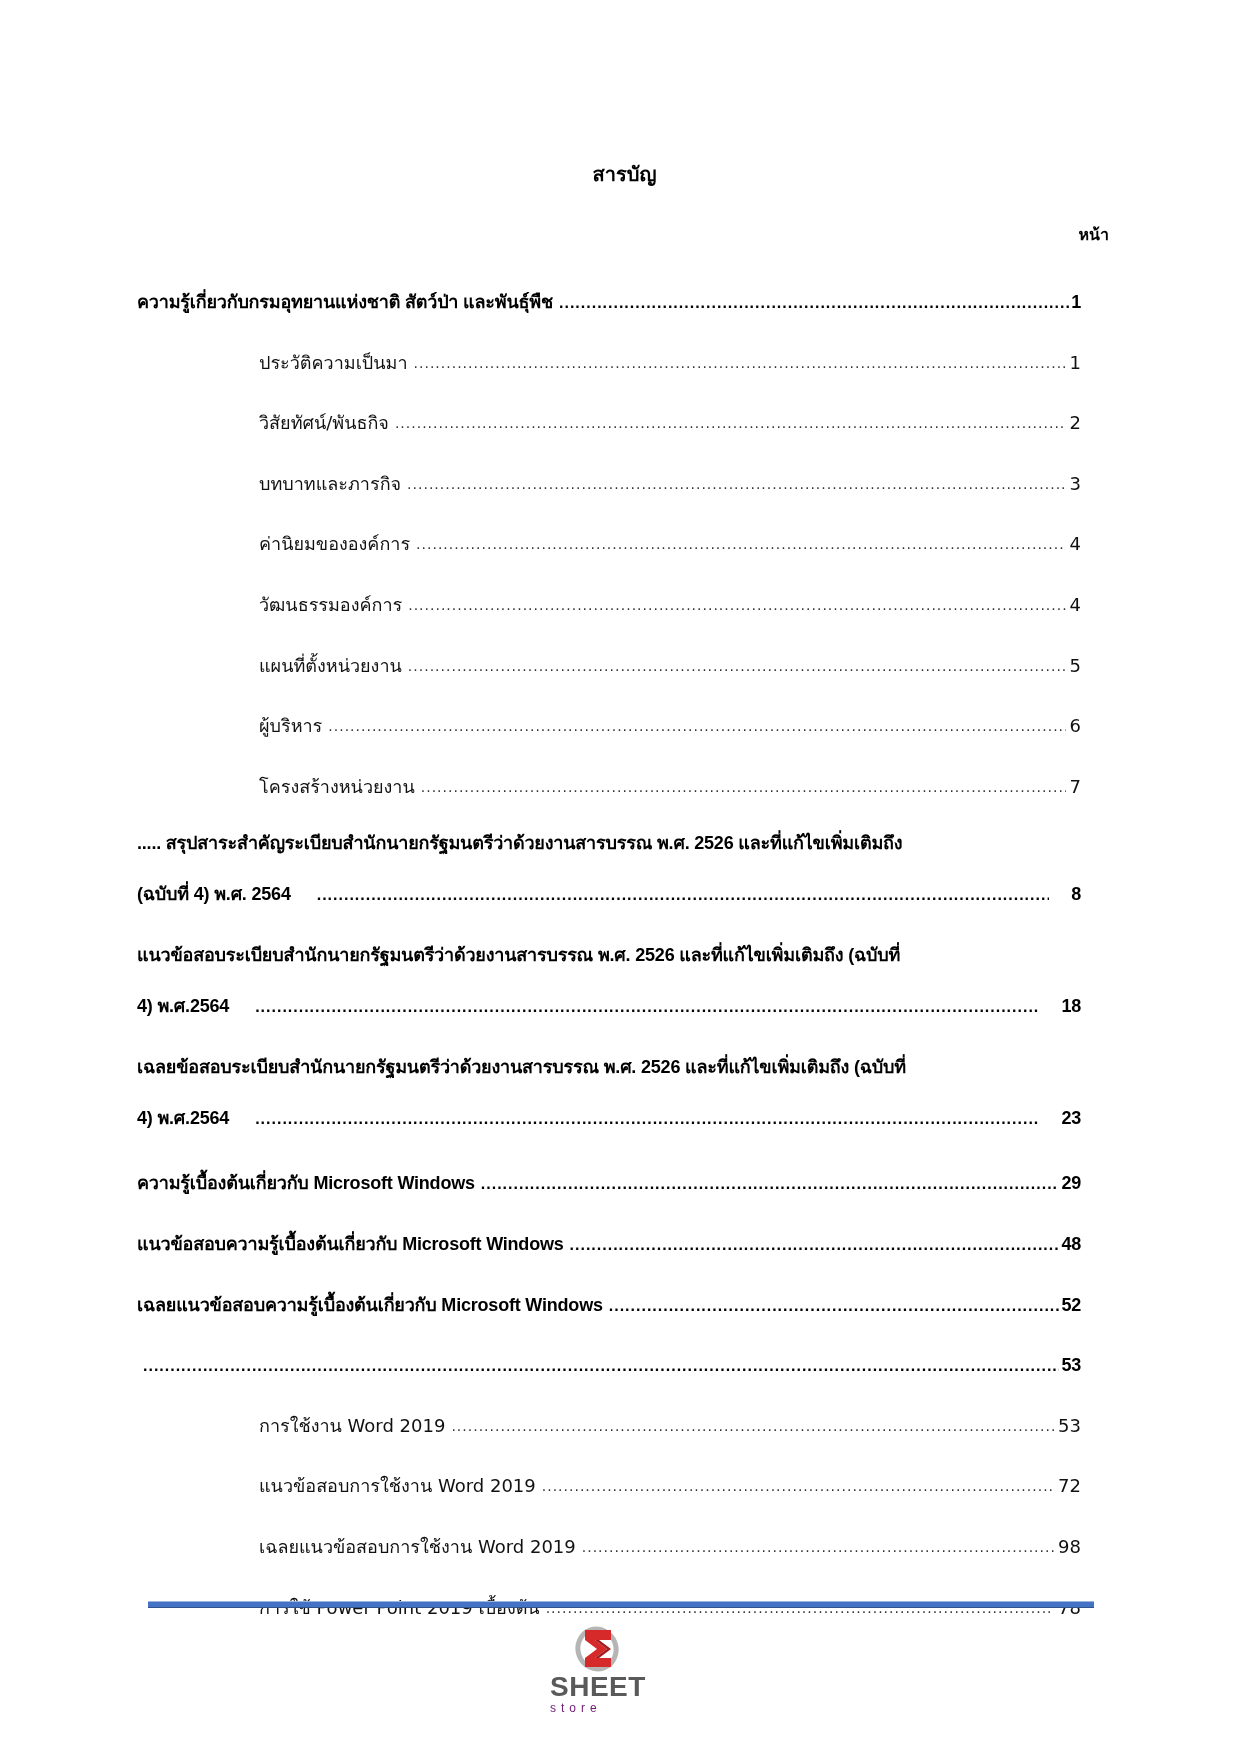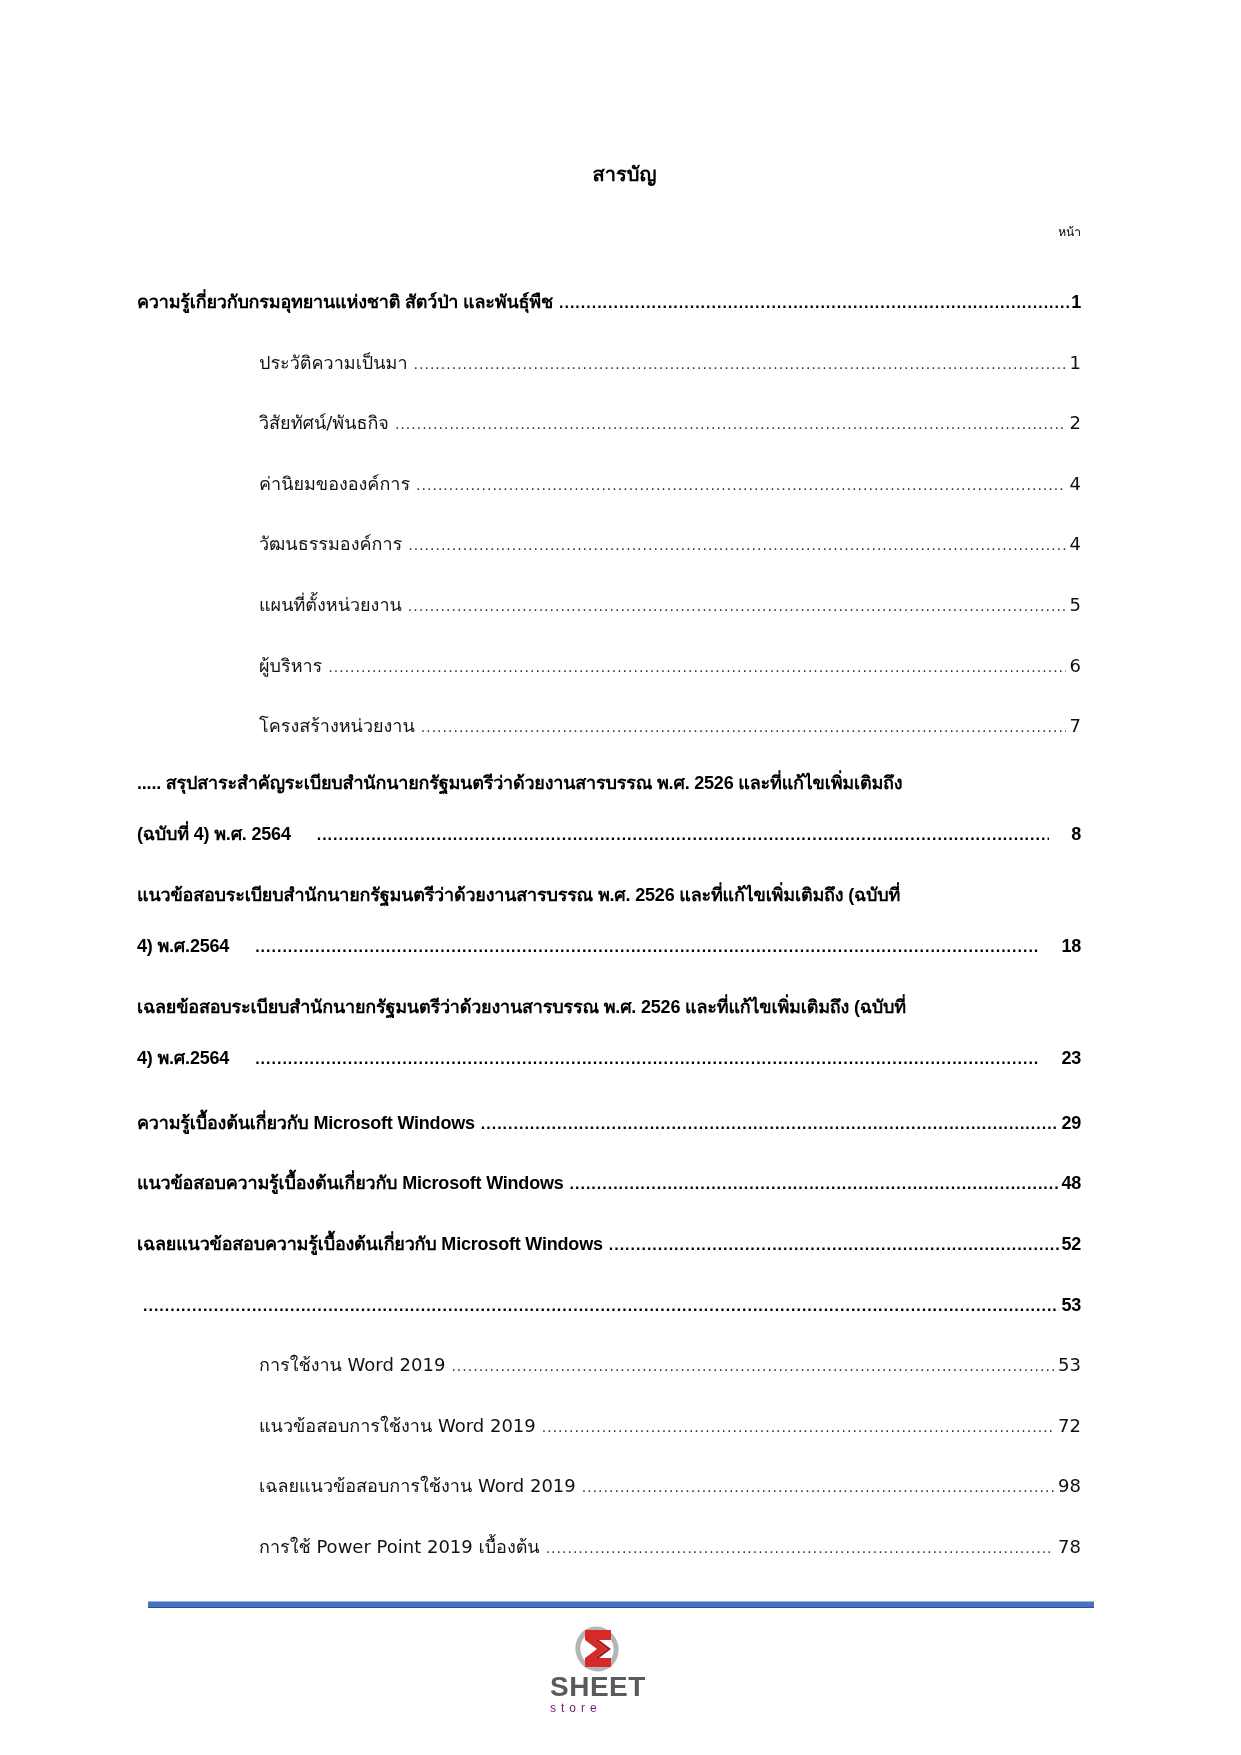--- a/index.html
+++ b/index.html
@@ -20,23 +20,23 @@
       top: 158px;
       left: 4px;
       width: 1241px;
       text-align: center;
       font-size: 20px;
       font-weight: bold;
     }
     .page-col-header {
       position: absolute;
       top: 222px;
-      right: 160px;
-      font-size: 12px;
-      font-weight: normal;
+      right: 132px;
+      font-size: 16px;
+      font-weight: bold;
     }
     .toc {
       position: absolute;
       top: 272px;
       left: 137px;
       width: 944px;
     }
     .toc-row {
       display: flex;
       align-items: baseline;
@@ -49,20 +49,21 @@
       font-size: 18px;
       font-family: "Liberation Sans", "DejaVu Sans", sans-serif;
       letter-spacing: -0.2px;
     }
     .toc-row.lvl2 {
       font-size: 18px;
       padding-left: 122px;
       font-family: "DejaVu Sans", sans-serif;
       font-weight: normal;
       color: #111;
+      align-items: flex-end;
     }
     .toc-row .leader {
       flex: 1;
       overflow: hidden;
       margin: 0 4px;
       letter-spacing: 1px;
     }
     .toc-row .leader::before {
       content: "....................................................................................................................................................................................................................................................................................................................";
     }
@@ -153,20 +154,25 @@
     <span class="text">ประวัติความเป็นมา</span>
     <span class="leader"></span>
     <span class="pnum">1</span>
   </div>
   <div class="toc-row lvl2">
     <span class="text">วิสัยทัศน์/พันธกิจ</span>
     <span class="leader"></span>
     <span class="pnum">2</span>
   </div>
   <div class="toc-row lvl2">
+    <span class="text">บทบาทและภารกิจ</span>
+    <span class="leader"></span>
+    <span class="pnum">3</span>
+  </div>
+  <div class="toc-row lvl2">
     <span class="text">ค่านิยมขององค์การ</span>
     <span class="leader"></span>
     <span class="pnum">4</span>
   </div>
   <div class="toc-row lvl2">
     <span class="text">วัฒนธรรมองค์การ</span>
     <span class="leader"></span>
     <span class="pnum">4</span>
   </div>
   <div class="toc-row lvl2">

